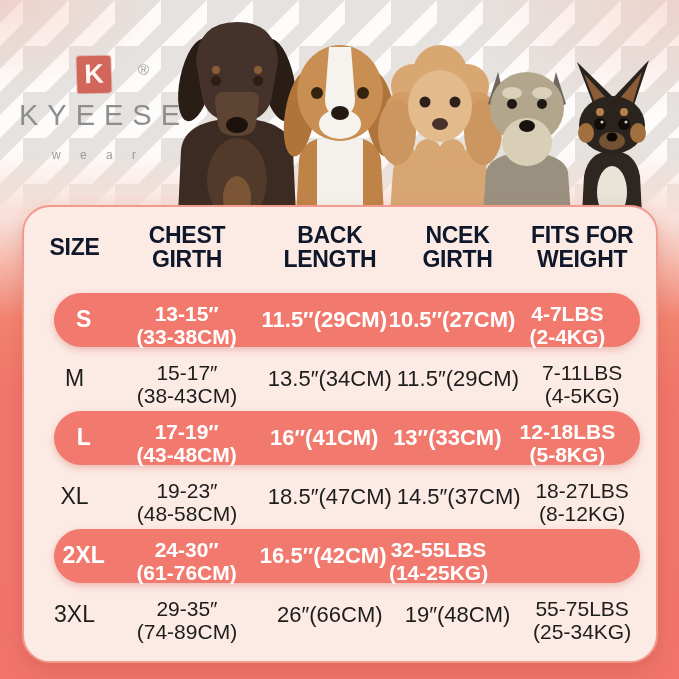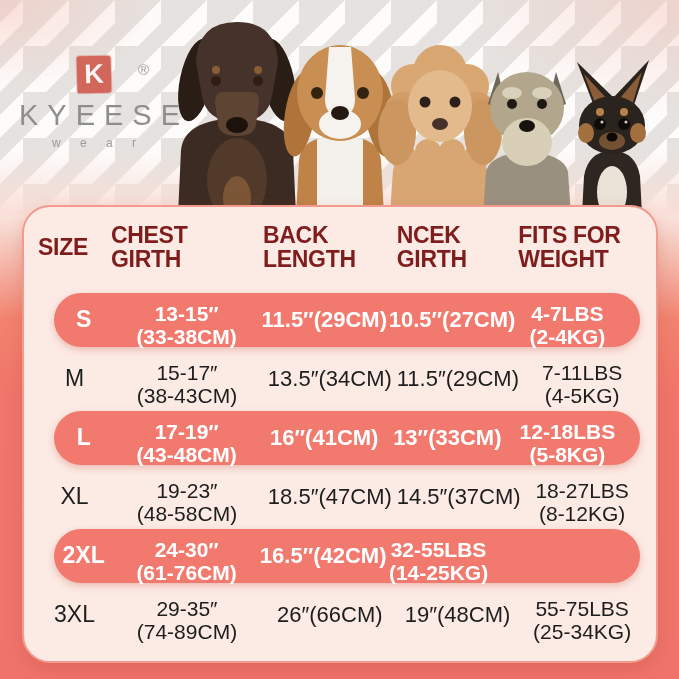--- a/index.html
+++ b/index.html
@@ -34,34 +34,34 @@
     box-shadow:0 0 0 1px rgba(210,102,91,.35);
   }
   .logo .reg{
     position:absolute; left:128px; top:5px; color:#9a9a9a; font-size:15px;
   }
   .logo .name{
     margin-top:6px; color:#8e8e8e; font-size:29px; font-weight:400;
     letter-spacing:9px; text-indent:9px;
   }
   .logo .sub{
-    margin-top:4px; color:#9b9b9b; font-size:12px; letter-spacing:8px; text-indent:8px;
+    margin-top:16px; color:#9b9b9b; font-size:12px; letter-spacing:8px; text-indent:8px;
   }
 
   
   .card{
     position:absolute; left:22px; top:205px; width:636px; height:458px;
     background:#fceae4; border:2.5px solid #f29a8d; border-radius:28px;
     box-shadow:0 8px 18px rgba(186,74,60,.28);
     padding:16px 10px 0 14px;
   }
   .thead{ display:flex; align-items:flex-start; margin-bottom:19px; }
   .hcell{
-    color:#7f1d1d; font-weight:bold; font-size:23px; line-height:24px;
-    letter-spacing:-0.3px;
+    color:#0f172a; font-weight:bold; font-size:23px; line-height:24px;
+    text-align:center; letter-spacing:-0.3px;
   }
   .hcell .l1,.hcell .l2{ display:block; }
   .hcell.single{ line-height:48px; }
 
   .col-size  { width:12%; }
   .col-chest { width:25%; }
   .col-back  { width:22%; }
   .col-neck  { width:20%; }
   .col-weight{ width:21%; }
 

